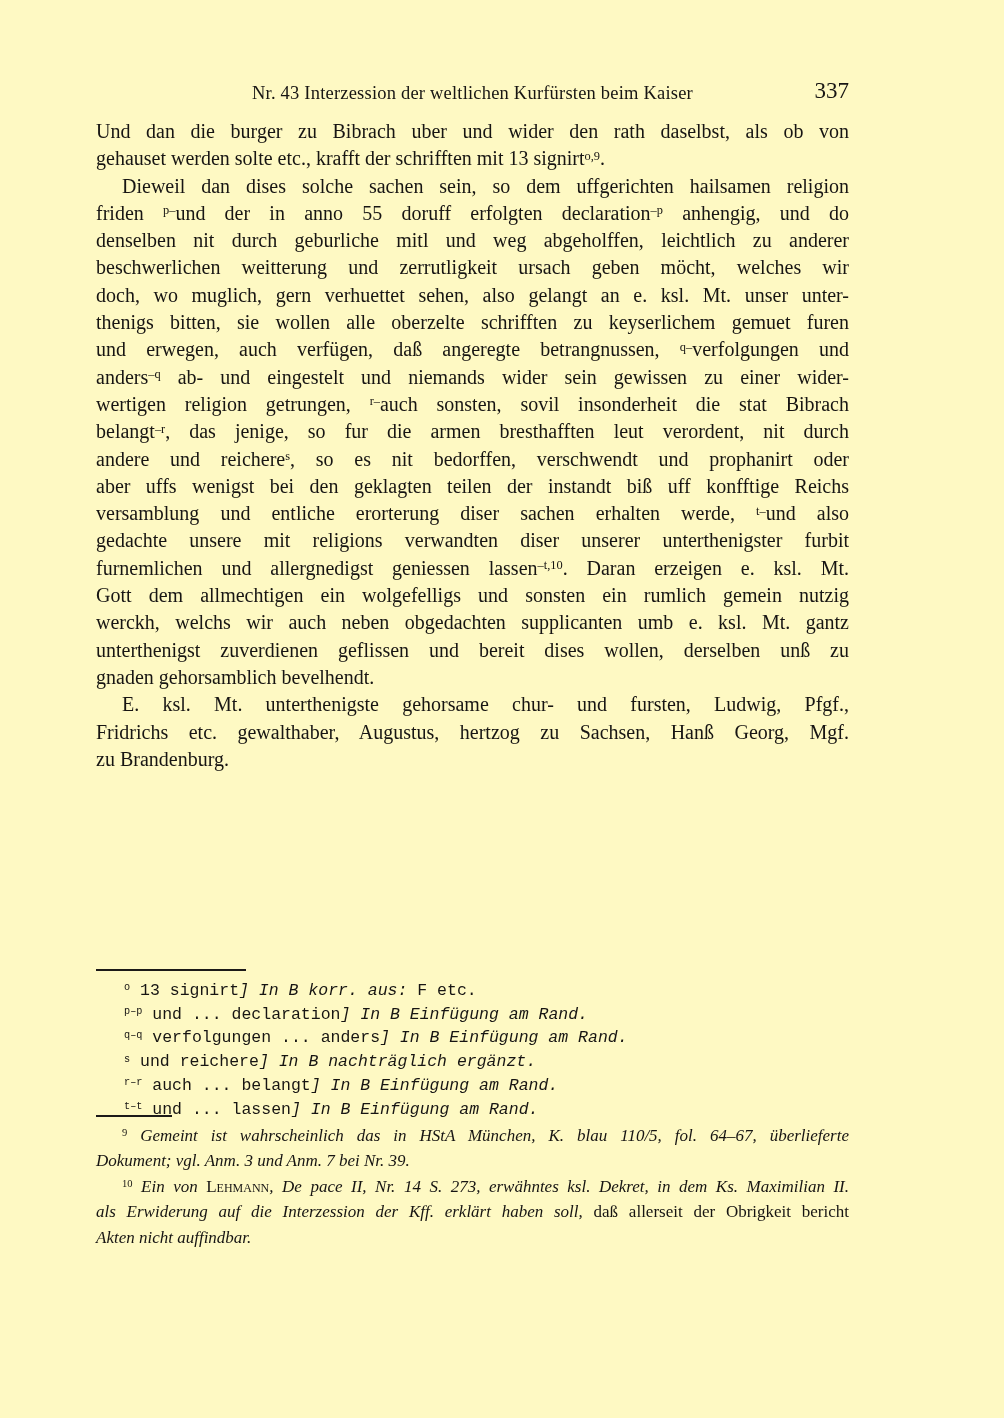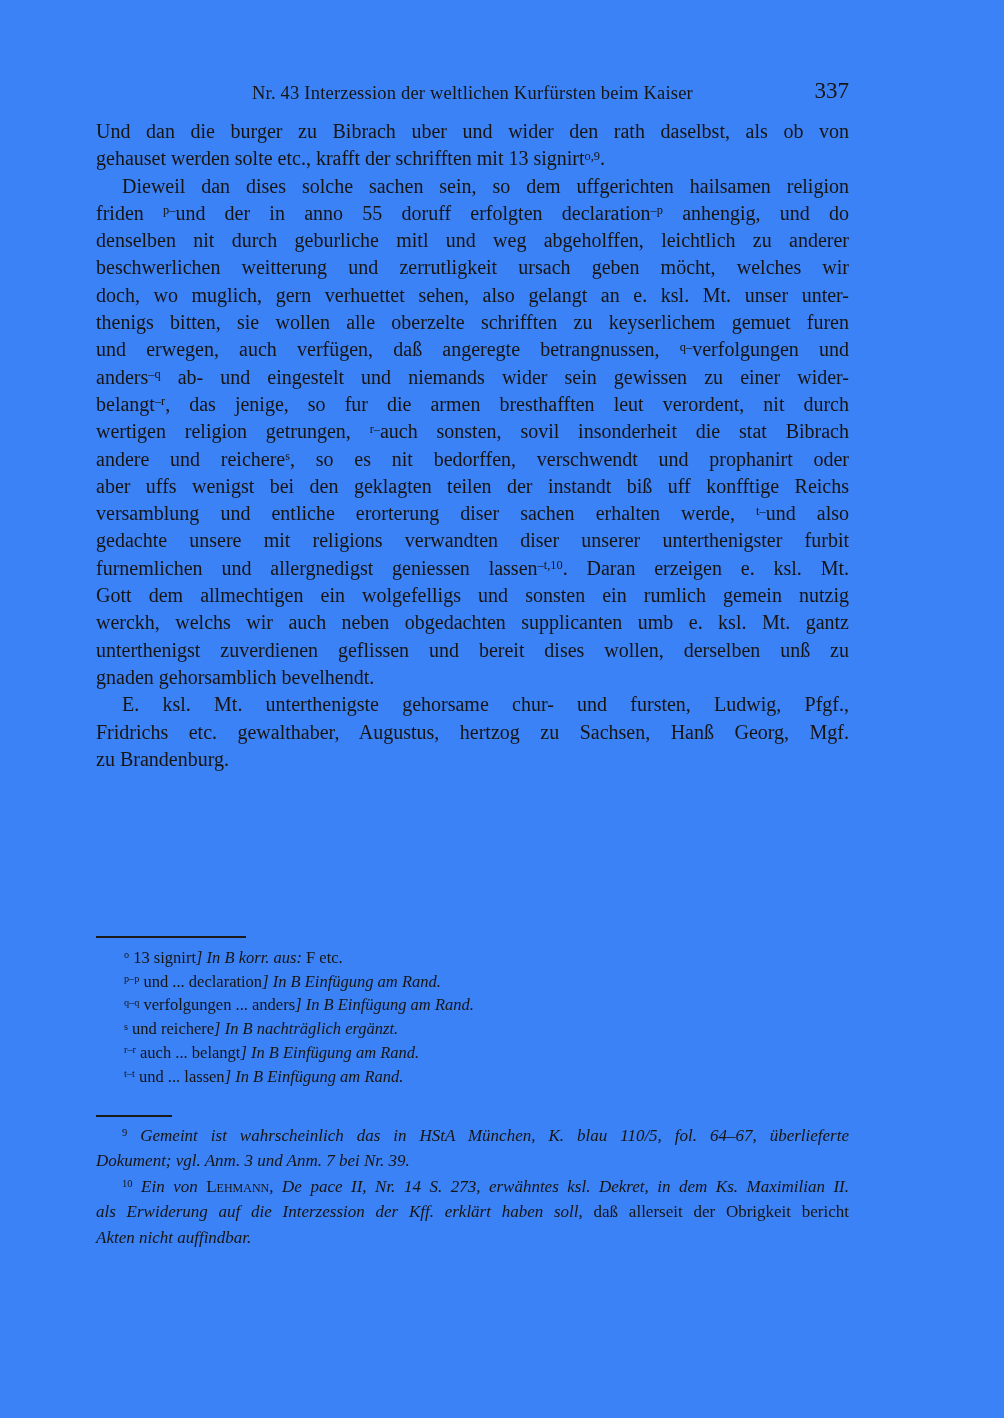--- a/index.html
+++ b/index.html
@@ -5,21 +5,21 @@
   html, body {
     margin: 0;
     padding: 0;
     background: #e8e8e8;
   }
   .page {
     position: relative;
     width: 1004px;
     height: 1418px;
     margin: 0 auto;
-    background: #3b82f6;
+    background: #fef9c3;
     color: #171513;
     font-family: "Liberation Serif", serif;
     overflow: hidden;
   }
   
   .header {
     position: absolute;
     top: 81px;
     left: 96px;
     width: 753px;
@@ -59,23 +59,24 @@
     font-size: 0.62em;
     line-height: 0;
     position: relative;
     top: -0.45em;
     vertical-align: baseline;
   }
   .sc { font-variant: small-caps; }
   
   .apparatus {
     position: absolute;
-    top: 936px;
+    top: 969px;
     left: 96px;
     width: 753px;
+    font-family: Liberation Mono, monospace;
   }
   .rule {
     height: 2px;
     background: #1c1a18;
   }
   .rule-long { width: 150px; margin-bottom: 8px; }
   .rule-short { width: 76px; margin-bottom: 6px; }
   .apparatus .line {
     font-size: 16.5px;
     line-height: 23.7px;
@@ -112,22 +113,22 @@
       </div>
     <div class="paragraph">
         <div class="line indent">Dieweil dan dises solche sachen sein, so dem uffgerichten hailsamen religion</div>
         <div class="line">friden <sup>p–</sup>und der in anno 55 doruff erfolgten declaration<sup>–p</sup> anhengig, und do</div>
         <div class="line">denselben nit durch geburliche mitl und weg abgeholffen, leichtlich zu anderer</div>
         <div class="line">beschwerlichen weitterung und zerrutligkeit ursach geben möcht, welches wir</div>
         <div class="line">doch, wo muglich, gern verhuettet sehen, also gelangt an e. ksl. Mt. unser unter-</div>
         <div class="line">thenigs bitten, sie wollen alle oberzelte schrifften zu keyserlichem gemuet furen</div>
         <div class="line">und erwegen, auch verfügen, daß angeregte betrangnussen, <sup>q–</sup>verfolgungen und</div>
         <div class="line">anders<sup>–q</sup> ab- und eingestelt und niemands wider sein gewissen zu einer wider-</div>
+        <div class="line">wertigen religion getrungen, <sup>r–</sup>auch sonsten, sovil insonderheit die stat Bibrach</div>
         <div class="line">belangt<sup>–r</sup>, das jenige, so fur die armen bresthafften leut verordent, nit durch</div>
-        <div class="line">wertigen religion getrungen, <sup>r–</sup>auch sonsten, sovil insonderheit die stat Bibrach</div>
         <div class="line">andere und reichere<sup>s</sup>, so es nit bedorffen, verschwendt und prophanirt oder</div>
         <div class="line">aber uffs wenigst bei den geklagten teilen der instandt biß uff konfftige Reichs</div>
         <div class="line">versamblung und entliche erorterung diser sachen erhalten werde, <sup>t–</sup>und also</div>
         <div class="line">gedachte unsere mit religions verwandten diser unserer unterthenigster furbit</div>
         <div class="line">furnemlichen und allergnedigst geniessen lassen<sup>–t,10</sup>. Daran erzeigen e. ksl. Mt.</div>
         <div class="line">Gott dem allmechtigen ein wolgefelligs und sonsten ein rumlich gemein nutzig</div>
         <div class="line">werckh, welchs wir auch neben obgedachten supplicanten umb e. ksl. Mt. gantz</div>
         <div class="line">unterthenigst zuverdienen geflissen und bereit dises wollen, derselben unß zu</div>
         <div class="line last">gnaden gehorsamblich bevelhendt.</div>
       </div>

